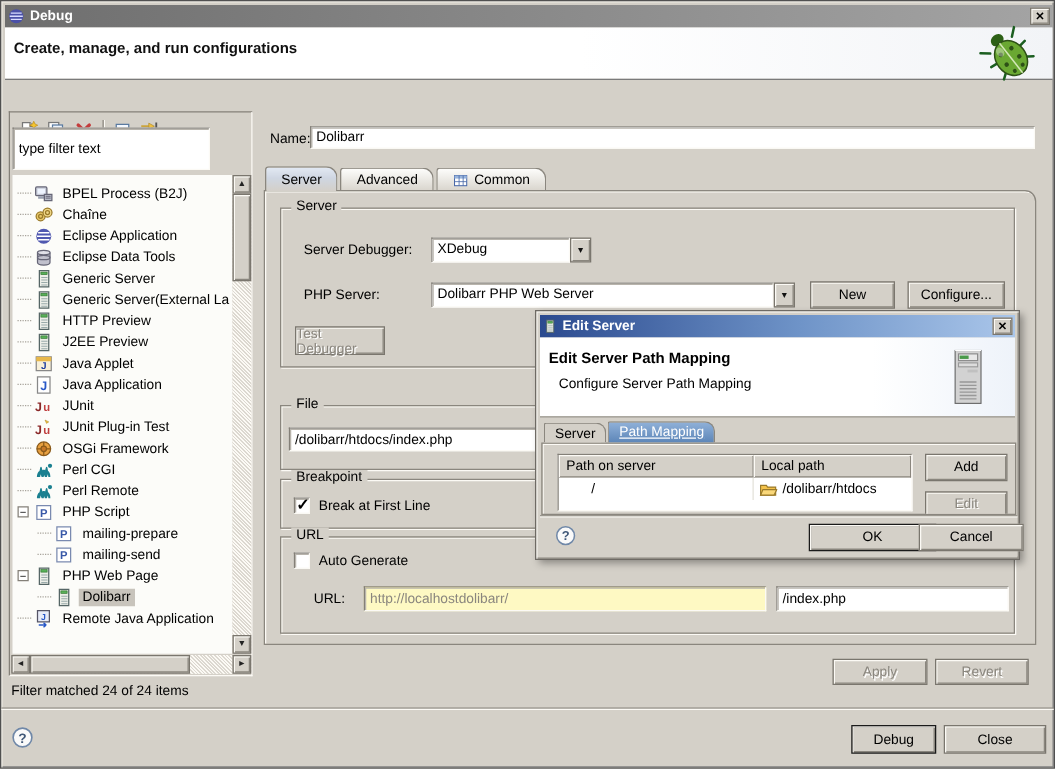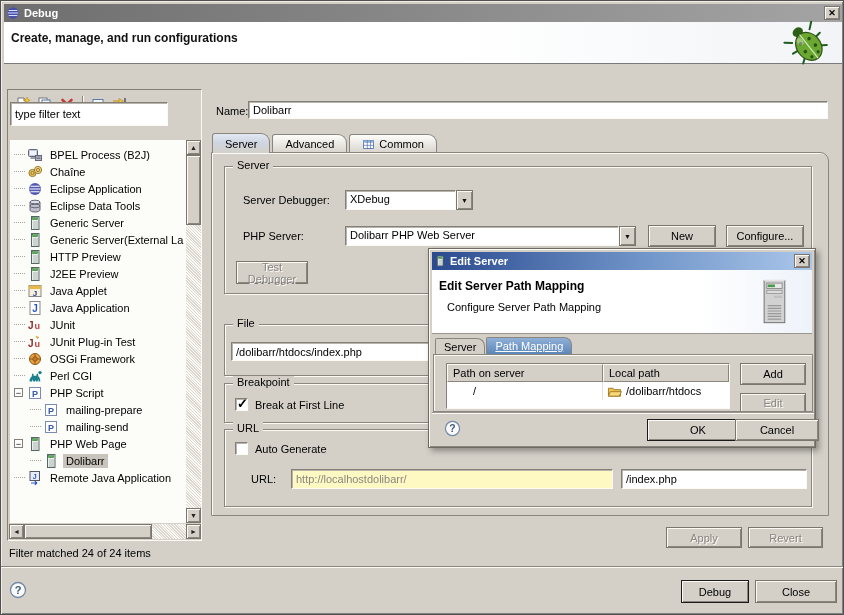--- a/index.html
+++ b/index.html
@@ -4,21 +4,21 @@
 <style>
   * { margin:0; padding:0; box-sizing:border-box; font-family:"Liberation Sans", sans-serif; }
   html,body { background:#9a9a9a; }
   .win { position:relative; width:844px; height:615px; background:#d4d0c8;
          border:1px solid #505050; box-shadow: inset 1px 1px 0 #f0ede6, inset -1px -1px 0 #808080;
          overflow:hidden; font-size:11px; color:#000; }
 
   
   .btn { background:#d4d0c8; border:1px solid #7a766e;
          box-shadow: inset 1px 1px 0 #fcfaf5, inset -1px -1px 0 #8a867e;
-         font-size:11px; color:#000; text-align:center; display:flex; align-items:center; justify-content:center;
+         font-size:11px; color:#000; text-align:left; display:flex; align-items:center; justify-content:center;
          cursor:default; position:absolute; }
   .btn.default { border:1px solid #1a1a1a; box-shadow: inset 1px 1px 0 #fcfaf5, inset -1px -1px 0 #8a867e, inset 0 0 0 1px #6e6a64; }
   .btn.disabled { color:#8a867e; text-shadow:1px 1px 0 #ffffff; }
   .field { background:#fff; border:1px solid; border-color:#848078 #fcfaf5 #fcfaf5 #848078;
            box-shadow: inset 1px 1px 0 #b8b4ac; font-size:11px; padding:2px 4px; position:absolute; }
   input.field { outline:none; }
   .field.disabled { background:#fef9c3; color:#8a867e; }
   .groupbox { position:absolute; border:1px solid #8a867e; box-shadow: inset 1px 1px 0 #fcfaf5, 1px 1px 0 #fcfaf5; }
   .glabel { position:absolute; top:-8px; left:8px; background:#d4d0c8; padding:0 4px; font-size:11px; }
   .combo { position:absolute; display:flex; }
@@ -200,21 +200,21 @@
           </span>
         </span>
         <span class="tbtn">
           <span class="icn">
             <svg width="9" height="14" viewBox="0 0 9 14">
               <path d="M1 6l3.5 4L8 6z" fill="#333"></path>
             </svg>
           </span>
         </span>
       </div>
-    <input class="field" style="left: 2px; top: 12px; width: 158px; height: 24px;" value="type filter text">
+    <input class="field" style="left: 2px; top: 12px; width: 158px; height: 34px;" value="type filter text">
     <div class="tree" id="tree">
         <div class="tree-row" style="padding-left: 4px;">
           <span class="expander"></span>
           <span class="icn tree-icn">
             <svg viewBox="0 0 16 16">
               <rect x="1.5" y="2.5" width="9" height="7" rx="1" fill="#c8ccd8" stroke="#667"></rect>
               <rect x="3" y="4" width="6" height="4" fill="#eef4ff"></rect>
               <rect x="3.5" y="10" width="5" height="2" fill="#99a0b0"></rect>
               <rect x="8.5" y="8.5" width="6" height="5" fill="#b8bcc8" stroke="#667"></rect>
               <path d="M9.5 10h4M9.5 11.5h4" stroke="#778"></path>
@@ -354,20 +354,30 @@
         </div>
         <div class="tree-row" style="padding-left: 4px;">
           <span class="expander"></span>
           <span class="icn tree-icn">
             <svg viewBox="0 0 16 16">
               <path d="M2.5 13.5c0-2.2.9-4.2 2.1-4.7L5.2 6c.2-.7 1-.7 1.2 0l.5 2.2c.6-.5 1.6-.5 2.2 0l.6-2.2c.2-.7 1-.7 1.2 0l.5 2.5c1.1.7 1.9 2.5 1.9 5h-1.6l-.4-2.2-.8 2.2h-1.6l-.5-1.6-.5 1.6H6.3l-.8-2.2-.4 2.2z" fill="#1a8090"></path>
               <circle cx="13" cy="4.6" r="1.7" fill="#1a8090"></circle>
             </svg>
           </span>
           <span class="tree-label">Perl CGI</span>
+        </div>
+        <div class="tree-row" style="padding-left: 4px;">
+          <span class="expander"></span>
+          <span class="icn tree-icn">
+            <svg viewBox="0 0 16 16">
+              <path d="M2.5 13.5c0-2.2.9-4.2 2.1-4.7L5.2 6c.2-.7 1-.7 1.2 0l.5 2.2c.6-.5 1.6-.5 2.2 0l.6-2.2c.2-.7 1-.7 1.2 0l.5 2.5c1.1.7 1.9 2.5 1.9 5h-1.6l-.4-2.2-.8 2.2h-1.6l-.5-1.6-.5 1.6H6.3l-.8-2.2-.4 2.2z" fill="#1a8090"></path>
+              <circle cx="13" cy="4.6" r="1.7" fill="#1a8090"></circle>
+            </svg>
+          </span>
+          <span class="tree-label">Perl Remote</span>
         </div>
         <div class="tree-row" style="padding-left: 4px;">
           <span class="expander box">−</span>
           <span class="icn tree-icn">
             <svg viewBox="0 0 16 16">
               <rect x="2.5" y="2.5" width="11" height="11" fill="#fff" stroke="#7a8ab0"></rect>
               <text x="8" y="11.5" font-size="9" font-weight="bold" fill="#3858a8" text-anchor="middle">P</text>
             </svg>
           </span>
           <span class="tree-label">PHP Script</span>

